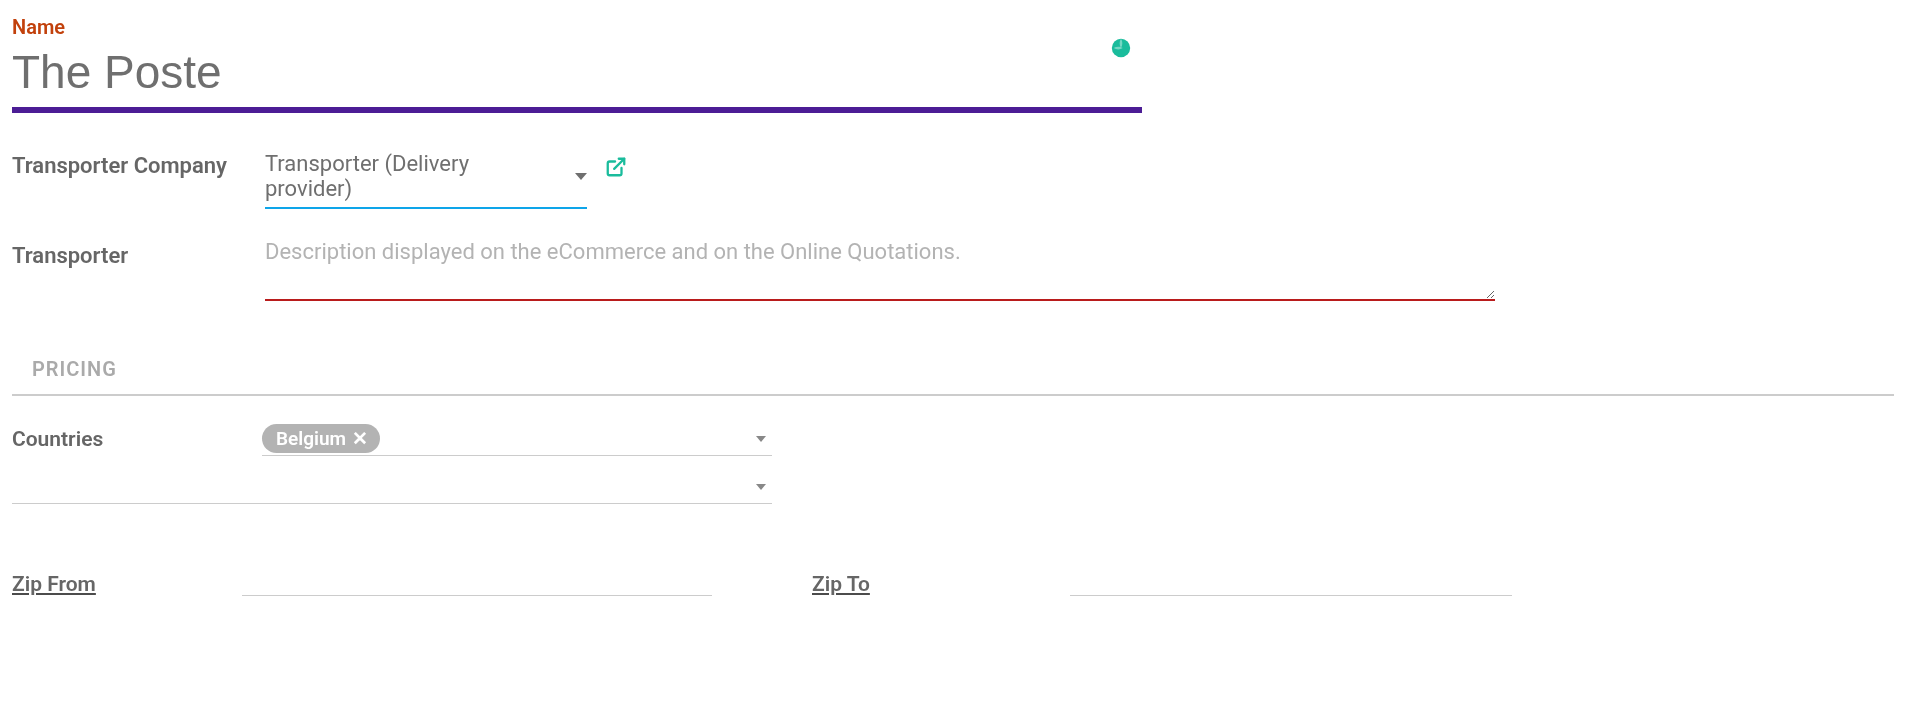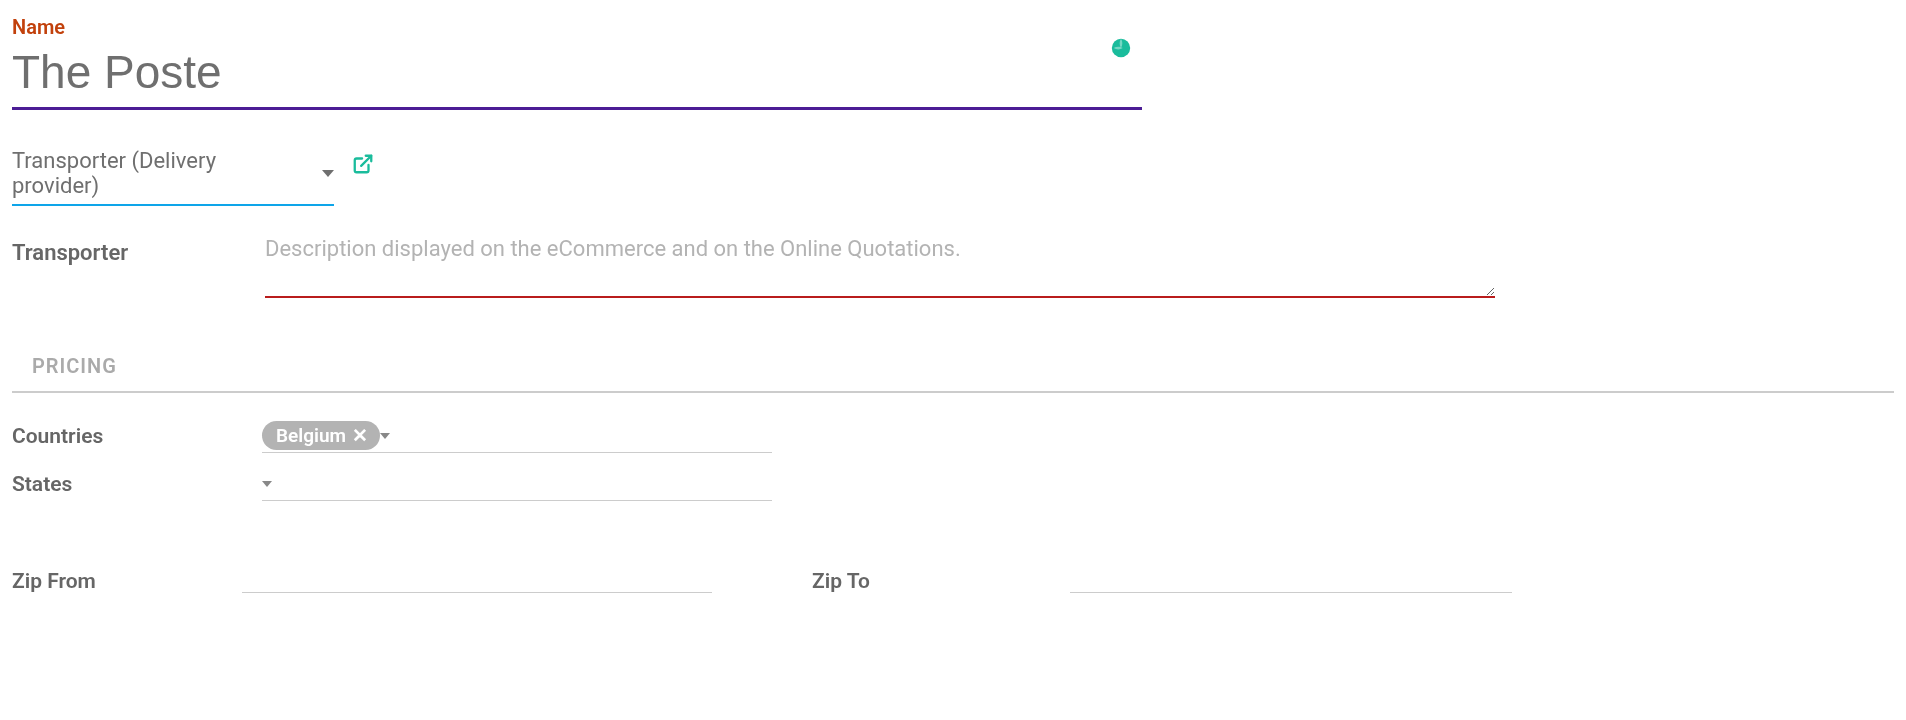--- a/index.html
+++ b/index.html
@@ -32,21 +32,21 @@
   
   .name-label {
     font-weight: 600;
     color: #c2410c;
     font-size: 20px;
     margin-bottom: 0;
   }
   .name-input-wrap {
     position: relative;
     width: 1130px;
-    border-bottom: 3px solid #4c1d95;
+    border-bottom: 6px solid #4c1d95;
     display: flex;
     align-items: center;
     justify-content: flex-start;
   }
   .name-input {
     border: none;
     outline: none;
     font-size: 46px;
     color: #6f6f6f;
     font-weight: 400;
@@ -147,20 +147,21 @@
     font-weight: 600;
     color: #666;
     font-size: 21px;
   }
   .tag-field {
     flex: 1;
     border-bottom: 1px solid #ccc;
     min-height: 34px;
     display: flex;
     align-items: center;
+    justify-content: space-between;
     padding: 2px 0;
   }
   .tag {
     background: #b3b3b3;
     color: #fff;
     border-radius: 16px;
     padding: 3px 12px 3px 14px;
     font-size: 19px;
     font-weight: 600;
     display: inline-flex;
@@ -176,20 +177,21 @@
     border-left: 5px solid transparent;
     border-right: 5px solid transparent;
     border-top: 6px solid #888;
     margin-right: 6px;
   }
 
   .zip-row {
     display: flex;
     gap: 80px;
     margin-top: 50px;
+    text-decoration: underline;
   }
   .zip-block {
     display: flex;
     align-items: flex-end;
     width: 720px;
   }
   .zip-label {
     width: 230px;
     font-weight: 600;
     color: #666;
@@ -221,20 +223,23 @@
         <circle cx="12" cy="12" r="10"></circle>
         <path fill="#fff" d="M12 2c-2 3-2 7 0 10 2-3 2-7 0-10zM4 12c3 2 7 2 10 0-3-2-7-2-10 0z" opacity="0.4"></path>
       </svg>
     </span>
   </div>
 </div>
 
 <div style="height:34px"></div>
 
 <div class="row">
+  <div class="label-col">
+    <span class="label">Transporter Company</span>
+  </div>
   <div class="field-col">
     <span class="transporter-value">
       <span>Transporter (Delivery provider)</span>
       <span class="caret-down"></span>
     </span>
     <span class="external-link">
       <svg viewBox="0 0 24 24" width="22" height="22" fill="none" stroke="currentColor" stroke-width="2.5" stroke-linecap="round" stroke-linejoin="round">
         <path d="M18 13v6a2 2 0 0 1-2 2H5a2 2 0 0 1-2-2V8a2 2 0 0 1 2-2h6"></path>
         <polyline points="15 3 21 3 21 9"></polyline>
         <line x1="10" y1="14" x2="21" y2="3"></line>
@@ -262,21 +267,20 @@
       <div class="dlabel">Countries</div>
       <div class="tag-field">
         <span class="tag">
           <span>Belgium</span>
           <span class="tag-x">✕</span>
         </span>
         <span class="tag-caret"></span>
       </div>
     </div>
     <div class="drow">
-      <div class="dlabel">States</div>
       <div class="tag-field">
         <span></span>
         <span class="tag-caret"></span>
       </div>
     </div>
   </div>
 </div>
 
 <div class="zip-row">
   <div class="zip-block">

